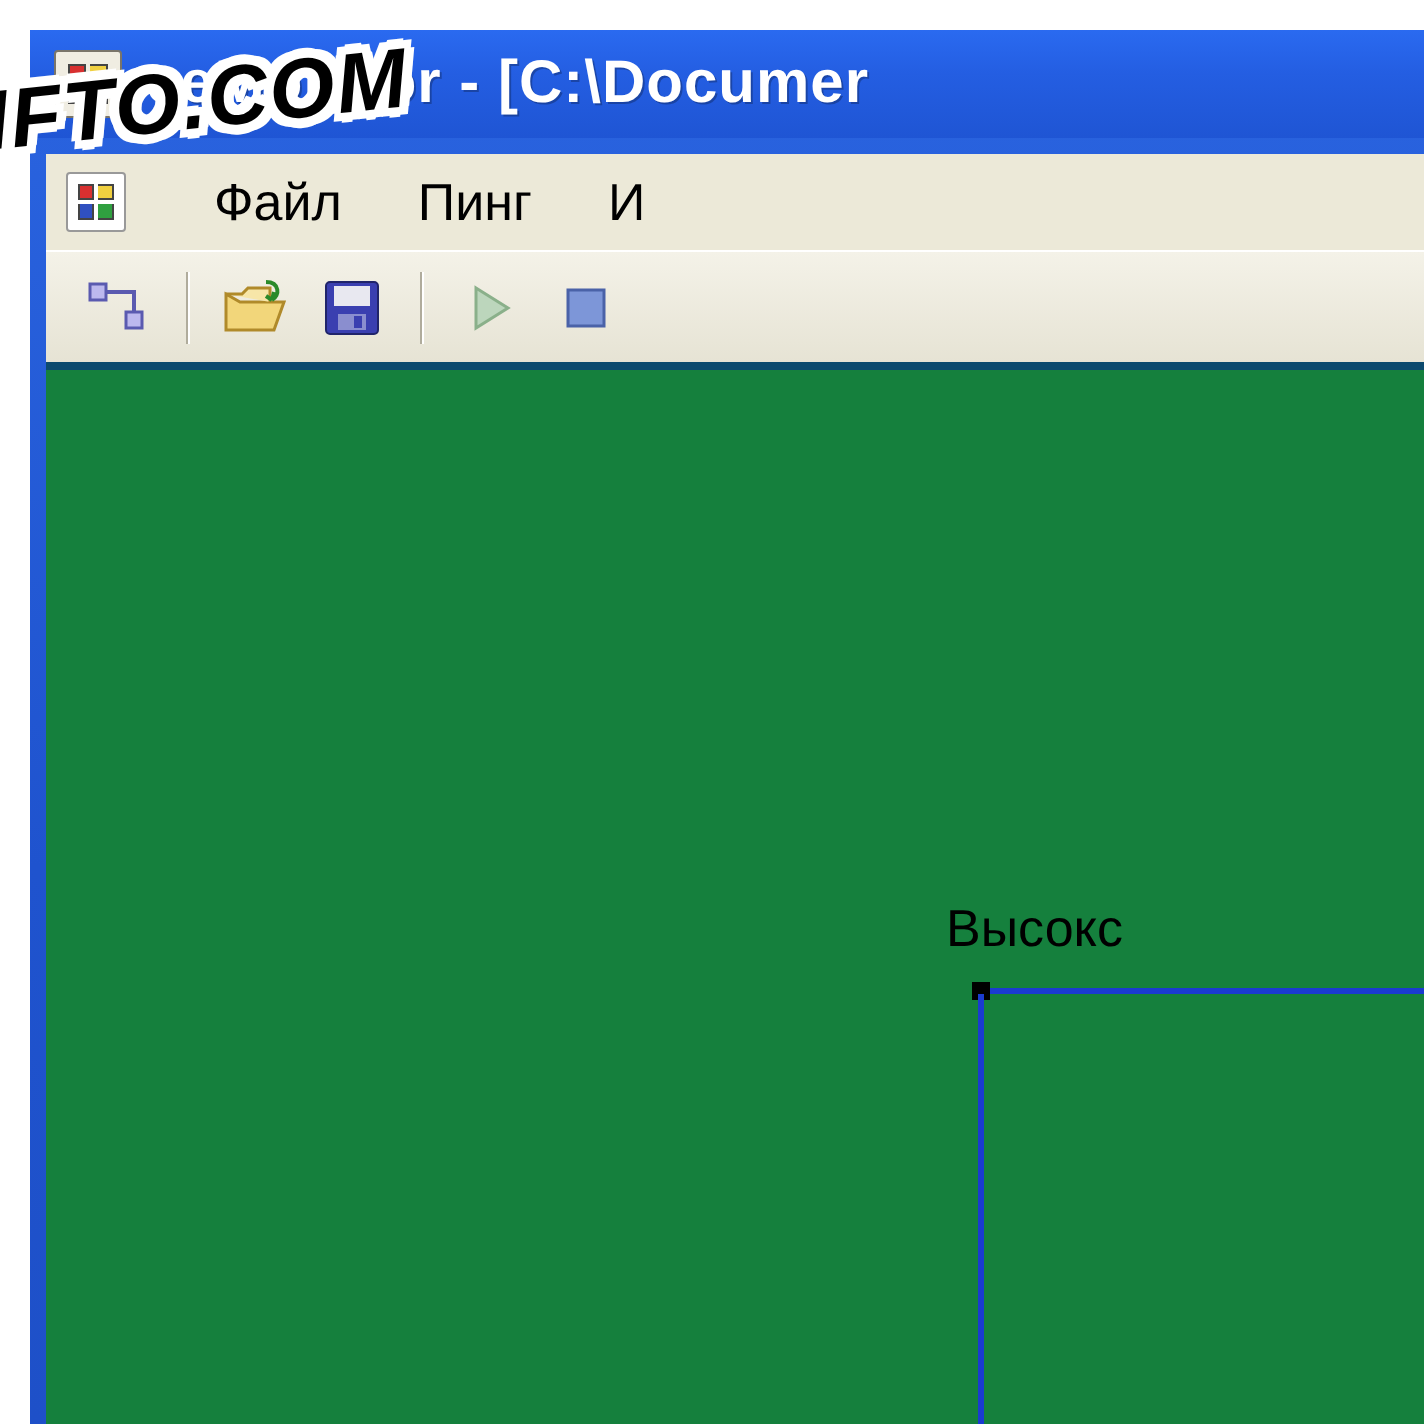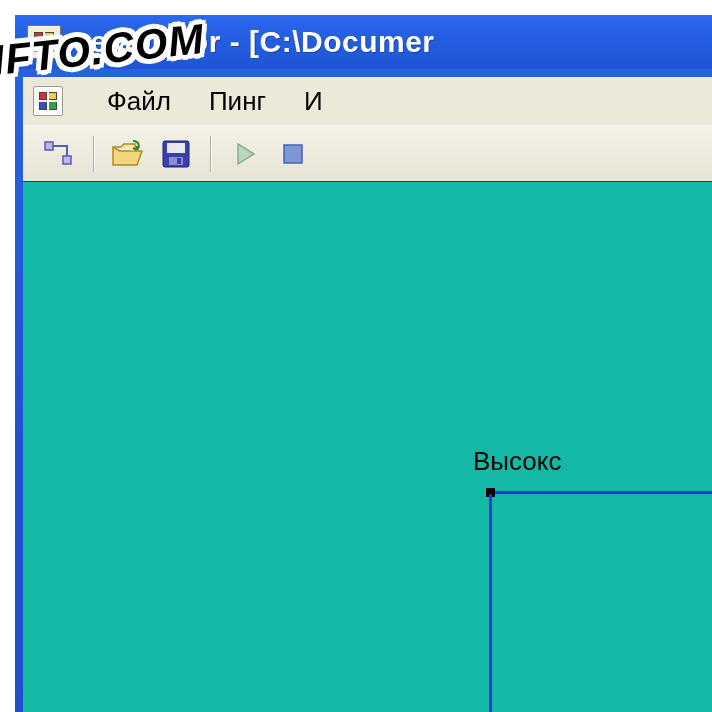--- a/index.html
+++ b/index.html
@@ -131,22 +131,22 @@
     height: 36px;
     background: #b0ac9c;
     margin: 0 14px 0 6px;
     box-shadow: 1px 0 0 #fff;
   }
   svg { display:block; }
 
   .canvas {
     position: absolute;
     left: 0; top: 104px; right:0; bottom:0;
-    background: #14b8a6;
-    border-top: 1px solid #0c4a6e;
+    background: #15803d;
+    border-top: 4px solid #0c4a6e;
   }
 
   .node-label {
     position: absolute;
     left: 450px;
     top: 264px;
     font-size: 26px;
     font-family: Tahoma, sans-serif;
     color: #000;
     white-space: nowrap;

